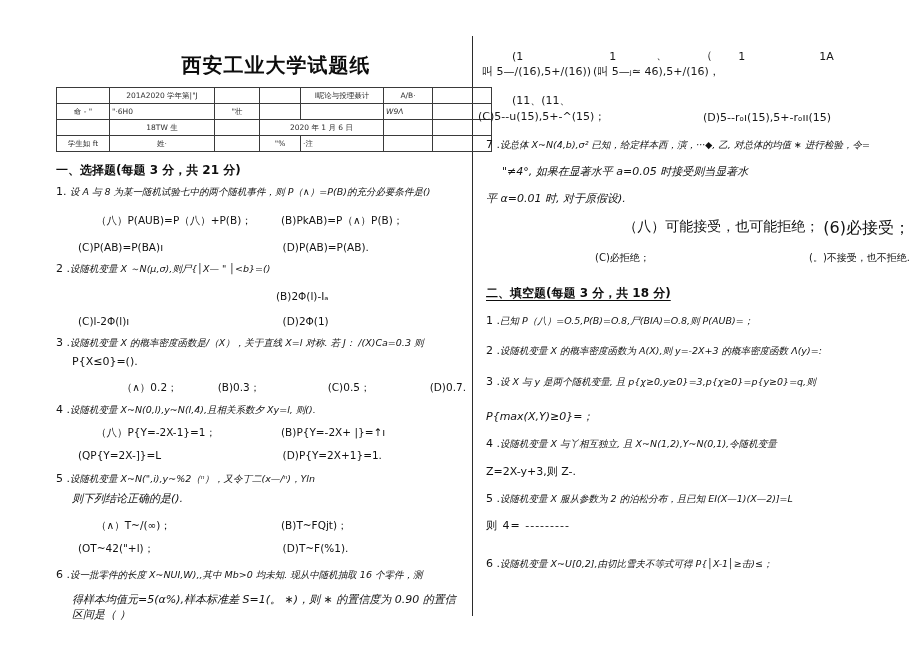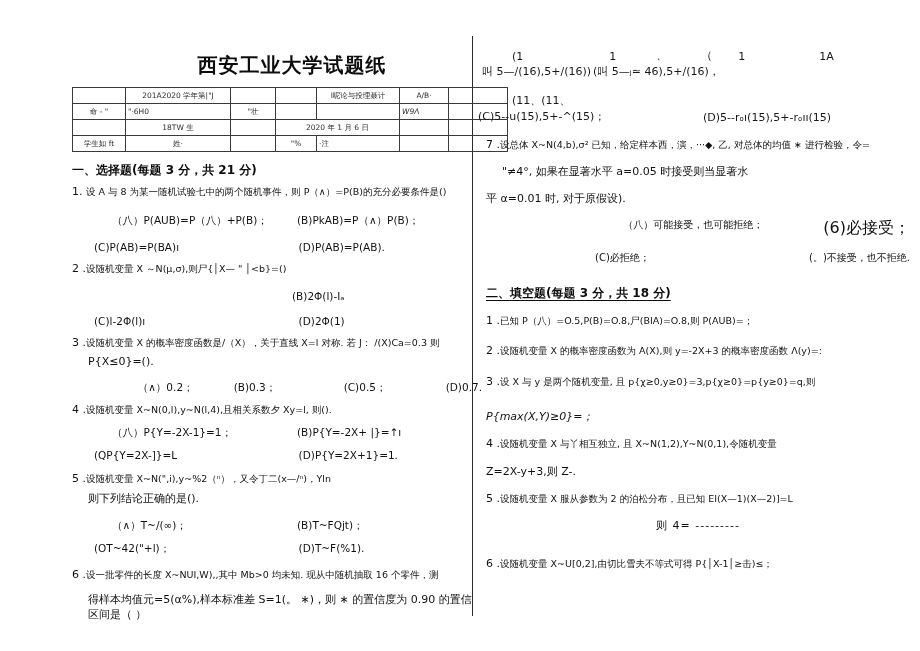--- a/index.html
+++ b/index.html
@@ -26,21 +26,21 @@
     left: 472px;
     top: 36px;
     width: 1px;
     height: 580px;
     background: #2b2b2b;
   }
 
   
   .col-left {
     position: absolute;
-    left: 72px;
+    left: 56px;
     top: 40px;
     width: 410px;
   }
   .col-right {
     position: absolute;
     left: 486px;
     top: 40px;
     width: 424px;
   }
 
@@ -98,21 +98,21 @@
     color: #121212;
   }
   .q-num {
     display: inline-block;
     min-width: 14px;
     font-family: "DejaVu Sans", "Liberation Sans", sans-serif;
   }
   .q-text {
     font-size: 10.5px;
   }
-  .cn { font-family: "DejaVu Sans", "Liberation Sans", sans-serif; font-size: 9.5px; }
+  .cn { font-family: "DejaVu Sans", "Liberation Sans", sans-serif; font-size: 9.5px; font-style: italic; }
 
   
   .opts {
     display: flex;
     margin: 13px 0 2px 0;
     font-family: "DejaVu Sans", "Liberation Sans", sans-serif;
     font-size: 10.5px;
     justify-content: flex-end;
   }
   .opts.indent1 { padding-left: 40px; }
@@ -136,21 +136,21 @@
     font-size: 11px;
     color: #171717;
     white-space: pre;
   }
   .frag-row {
     display: flex;
     align-items: flex-end;
     margin-bottom: 1px;
   }
 
-  .fill-blank-dash { letter-spacing: 1px; text-align: center; }
+  .fill-blank-dash { letter-spacing: 1px; }
 </style>
 </head>
 <body>
 
 <div id="page">
 
   <div class="divider"></div>
 
   <div class="col-left">
 
@@ -288,21 +288,21 @@
       <span class="frag" style="margin-left:20px">(D)5--rₒı(15),5+-rₒıı(15)</span>
     </div>
 
     <div class="q" style="margin-top:12px">
       <span class="q-num">7 .</span><span class="q-text cn">设总体 X~N(4,b),σ² 已知，给定样本西，演，···◆, 乙, 对总体的均值 ∗ 进行检验，令=</span>
     </div>
     <div class="line-free indent-sm cn" style="margin-top:10px">"≠4°, 如果在显著水平 a=0.05 时接受则当显著水</div>
     <div class="line-free cn" style="margin-top:12px">平 α=0.01 时, 对于原假设).</div>
 
     <div class="opts" style="padding-left:24px; margin-top:12px">
-      <span class="opt-plain cn" style="width:200px; font-size:10px">（八）可能接受，也可能拒绝；</span>
+      <span class="opt-plain cn" style="width:200px; font-size:14px">（八）可能接受，也可能拒绝；</span>
       <span class="opt-plain cn" style="font-size:16px">(6)必接受；</span>
     </div>
     <div class="opts" style="padding-left:10px; margin-top:12px">
       <span class="opt-plain cn" style="width:214px; font-size:10px">(C)必拒绝；</span>
       <span class="opt-plain cn" style="font-size:10px">(。)不接受，也不拒绝.</span>
     </div>
 
     <div class="section-head" style="margin-top:20px; text-decoration:underline; text-underline-offset:3px;">二、填空题(每题 3 分，共 18 分)</div>
 
     <div class="q" style="margin-top:10px">

